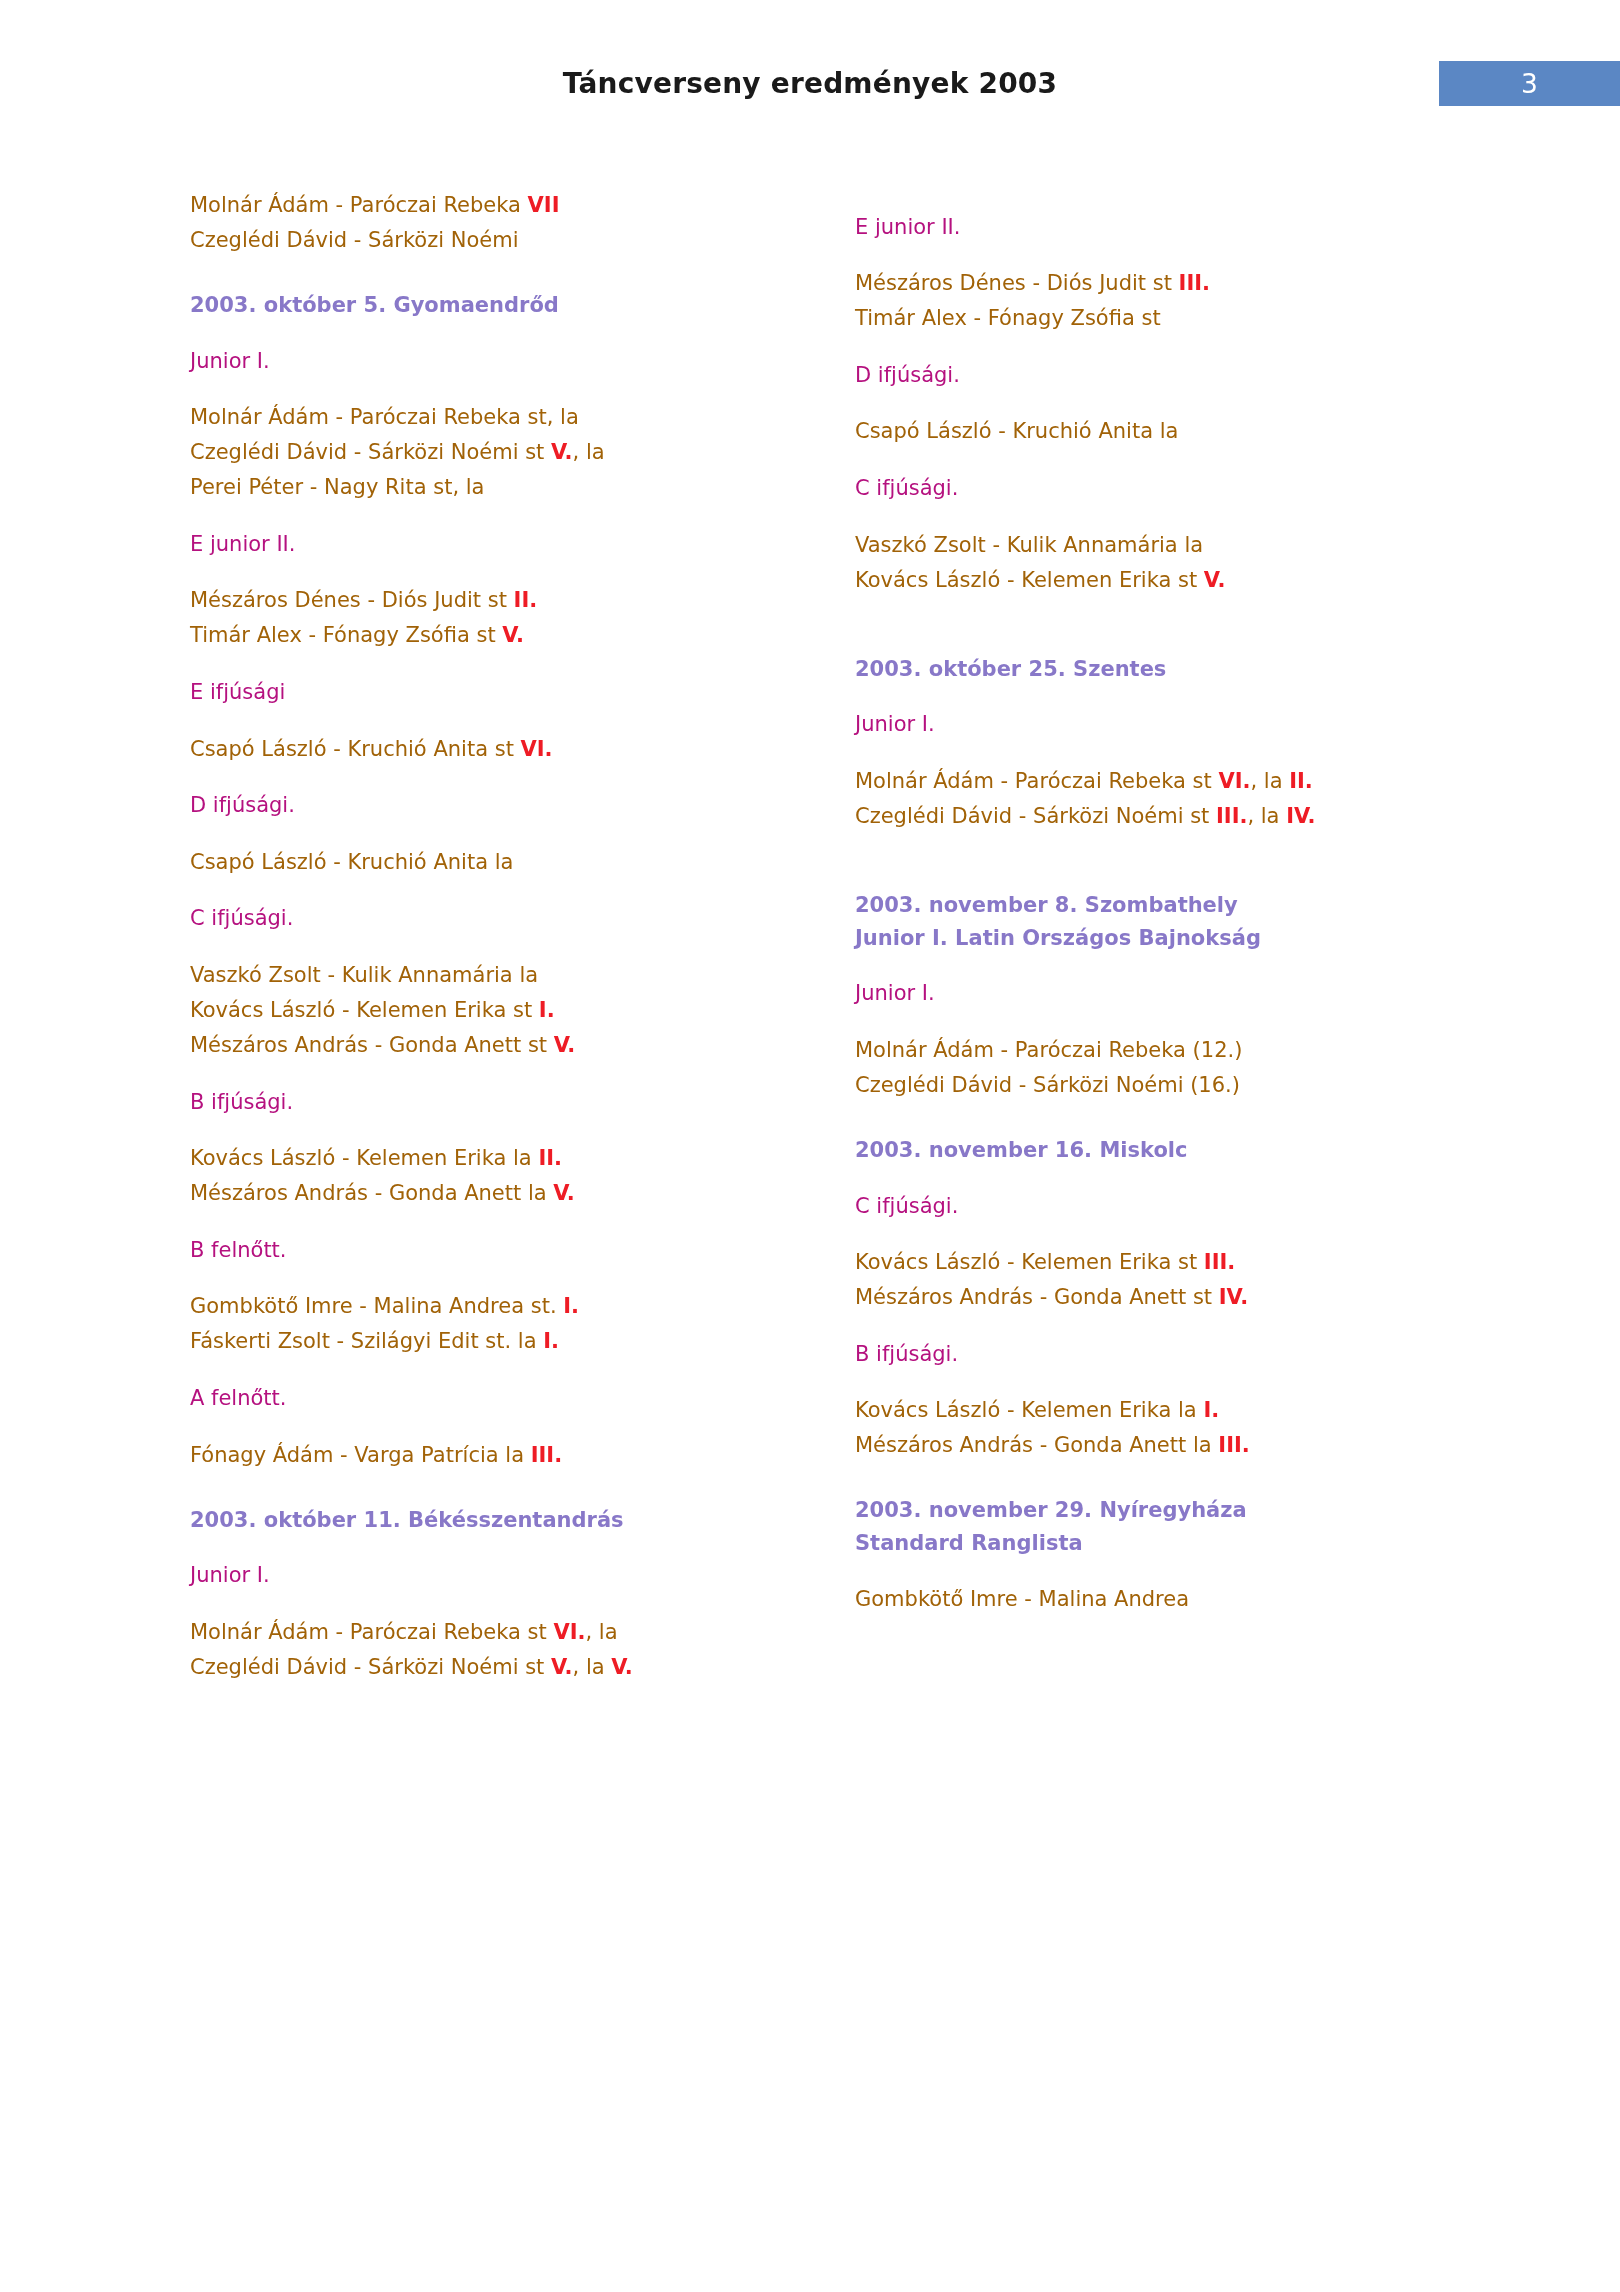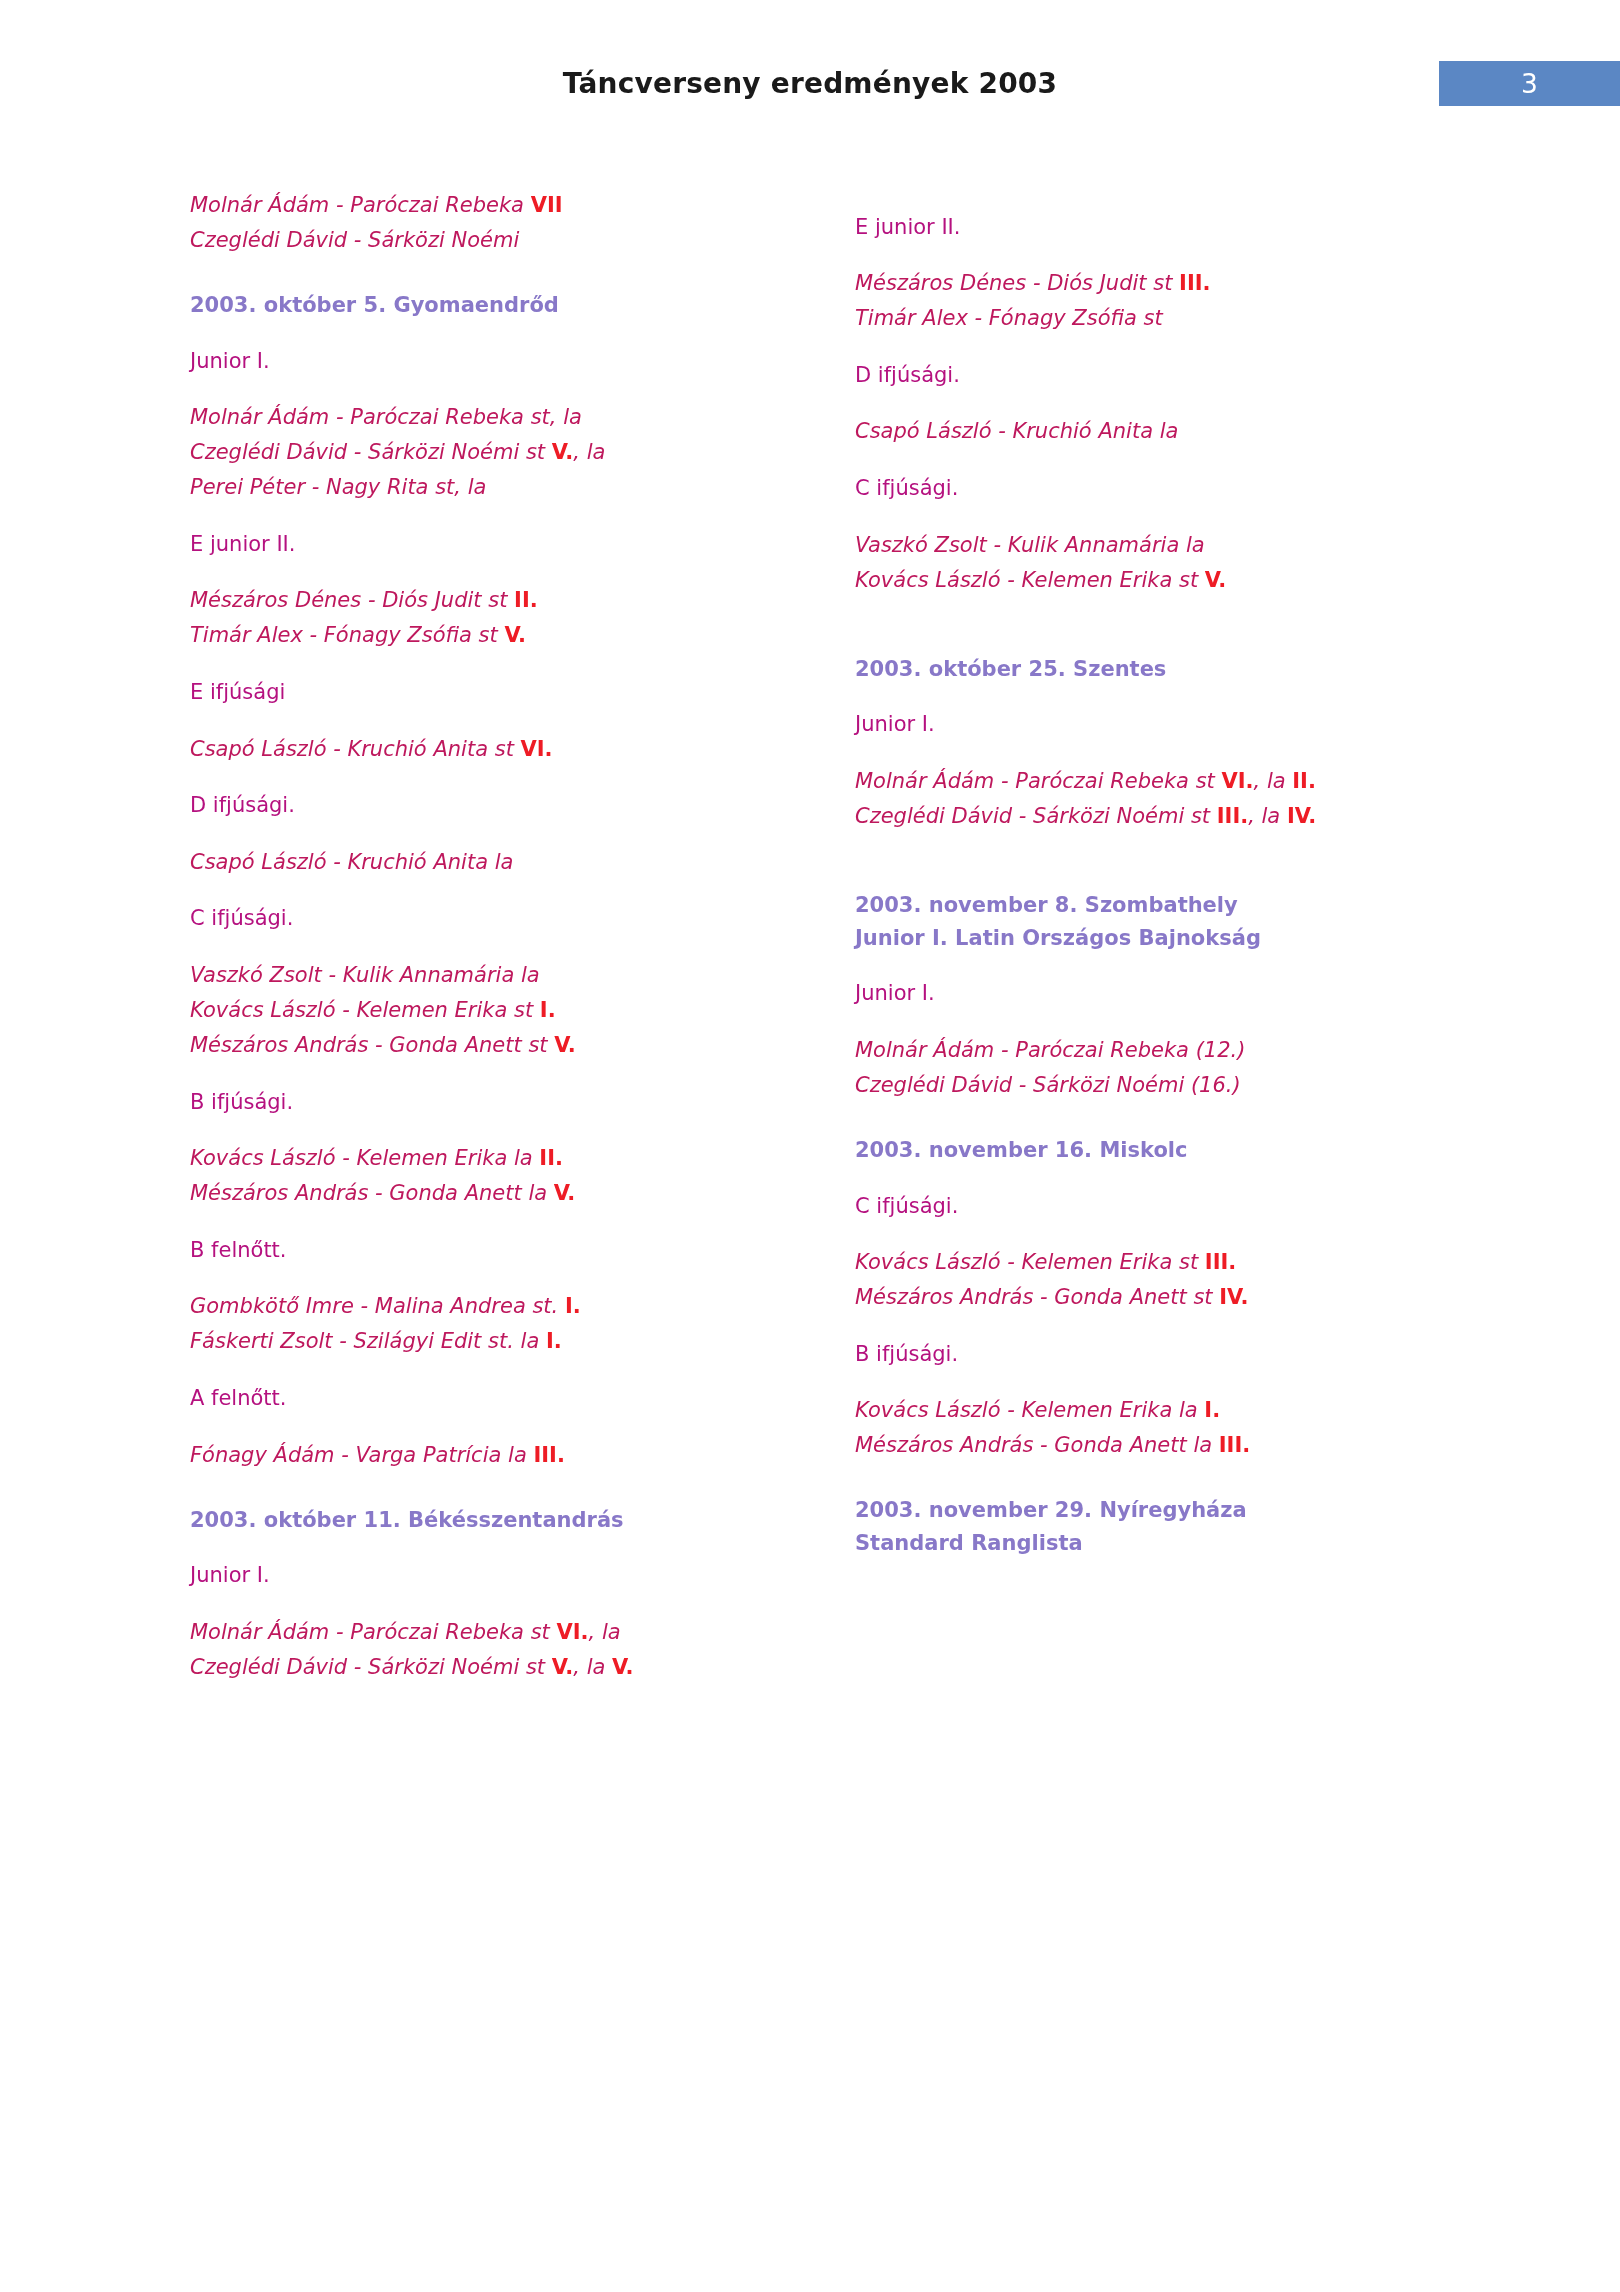--- a/index.html
+++ b/index.html
@@ -64,21 +64,21 @@
     position: absolute;
     top: 0;
   }
   .col-left { left: 190px; width: 608px; }
   .col-right { left: 855px; width: 627px; }
   .line {
     font-size: 21px;
     line-height: 35px;
     white-space: pre-wrap;
   }
-  .plain { color: #be185d; font-style: italic; }
+  .plain { color: #a16207; }
   .rank { color: #ee1c25; font-weight: bold; }
   .cat {
     font-size: 21px;
     line-height: 35px;
     color: #b5117f;
   }
   .comp {
     font-size: 21px;
     line-height: 33px;
     color: #8878c8;
@@ -190,17 +190,18 @@
         <div class="line"><span class="plain">Mészáros András - Gonda Anett st </span><span class="rank">IV.</span></div>
         <div class="sp-sm"></div>
         <div class="cat">B ifjúsági.</div>
         <div class="sp-sm"></div>
         <div class="line"><span class="plain">Kovács László - Kelemen Erika la </span><span class="rank">I.</span></div>
         <div class="line"><span class="plain">Mészáros András - Gonda Anett la </span><span class="rank">III.</span></div>
         <div class="sp-md"></div>
         <div class="comp">2003. november 29. Nyíregyháza</div>
         <div class="comp">Standard Ranglista</div>
         <div class="sp-sm"></div>
+        <div class="line"><span class="plain">Gombkötő Imre - Malina Andrea</span></div>
       </div>
   </div>
 
 </div>
 
 
 </body></html>

